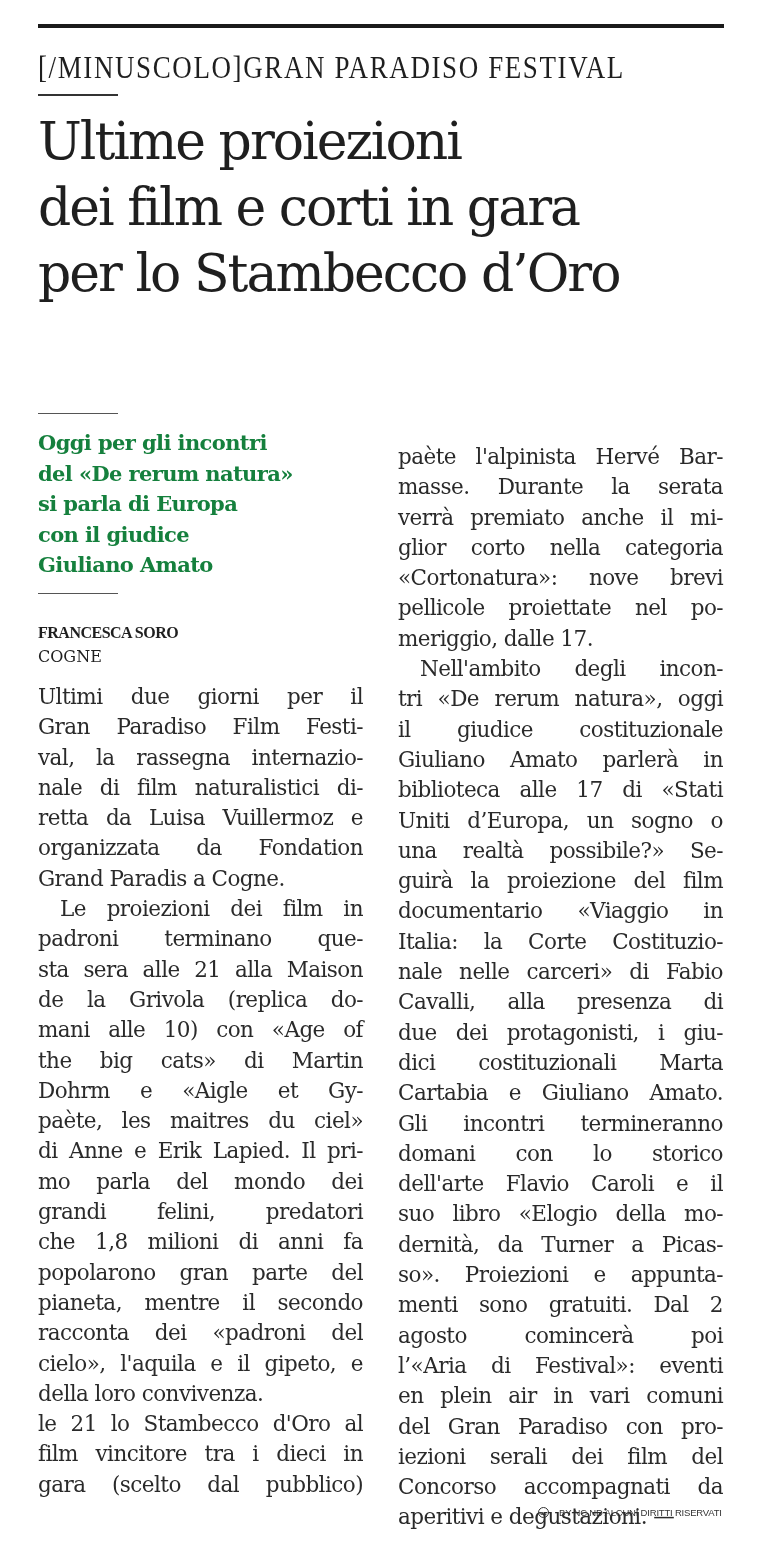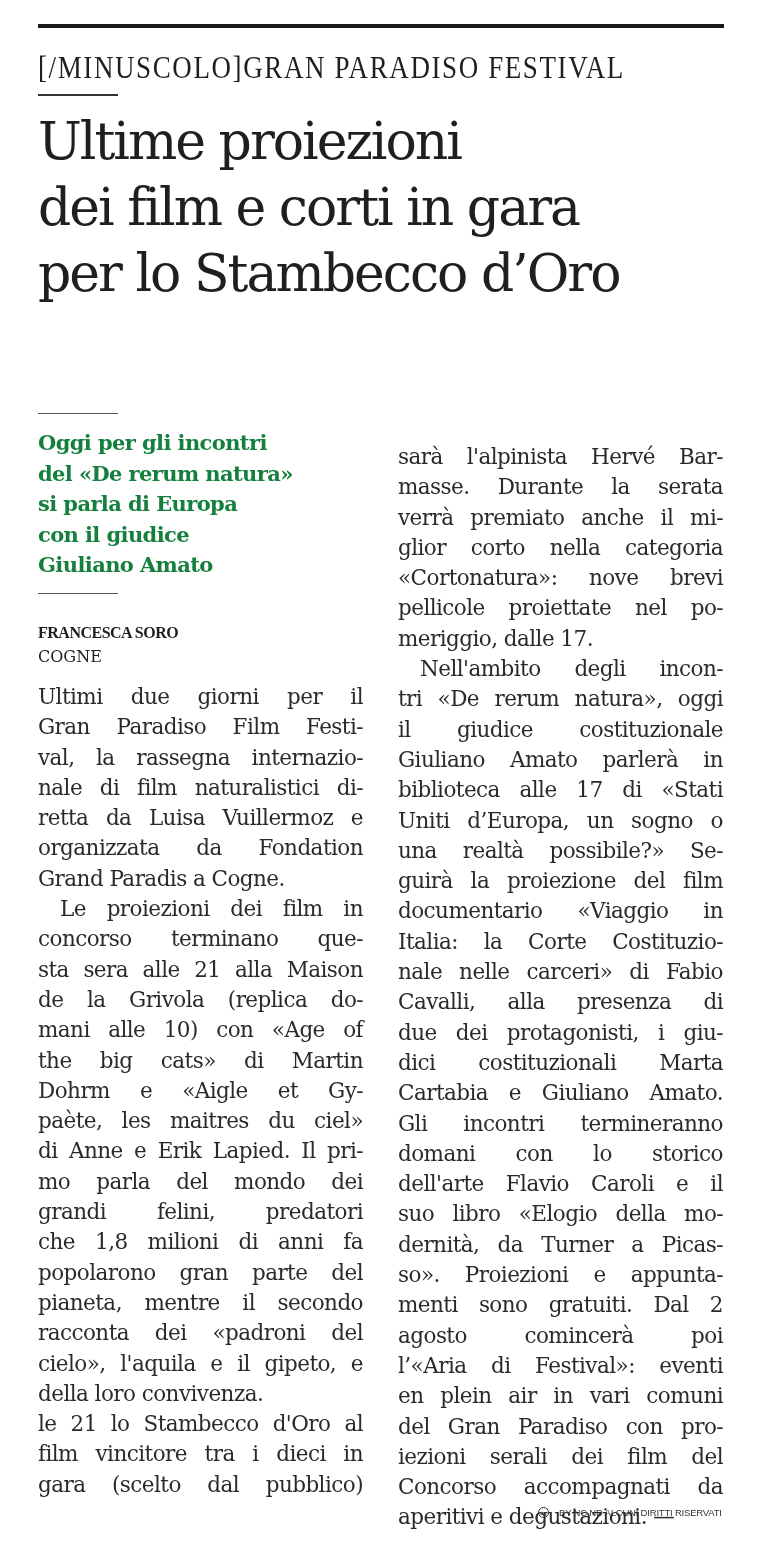--- a/index.html
+++ b/index.html
@@ -50,21 +50,21 @@
 
 <div class="body-text" style="left:38px; top:682px;">
   <span class="ln">Ultimi due giorni per il</span>
   <span class="ln">Gran Paradiso Film Festi-</span>
   <span class="ln">val, la rassegna internazio-</span>
   <span class="ln">nale di film naturalistici di-</span>
   <span class="ln">retta da Luisa Vuillermoz e</span>
   <span class="ln">organizzata da Fondation</span>
   <span class="ln last">Grand Paradis a Cogne.</span>
   <span class="ln indent">Le proiezioni dei film in</span>
-  <span class="ln">concorso terminano que-</span>
+  <span class="ln">padroni terminano que-</span>
   <span class="ln">sta sera alle 21 alla Maison</span>
   <span class="ln">de la Grivola (replica do-</span>
   <span class="ln">mani alle 10) con «Age of</span>
   <span class="ln">the big cats» di Martin</span>
   <span class="ln">Dohrm e «Aigle et Gy-</span>
   <span class="ln">paète, les maitres du ciel»</span>
   <span class="ln">di Anne e Erik Lapied. Il pri-</span>
   <span class="ln">mo parla del mondo dei</span>
   <span class="ln">grandi felini, predatori</span>
   <span class="ln">che 1,8 milioni di anni fa</span>
@@ -72,21 +72,21 @@
   <span class="ln">pianeta, mentre il secondo</span>
   <span class="ln">racconta dei «padroni del</span>
   <span class="ln">cielo», l'aquila e il gipeto, e</span>
   <span class="ln last">della loro convivenza.</span>
   <span class="ln">le 21 lo Stambecco d'Oro al</span>
   <span class="ln">film vincitore tra i dieci in</span>
   <span class="ln">gara (scelto dal pubblico)</span>
 </div>
 
 <div class="body-text" style="left:398px; top:442px;">
-  <span class="ln">sarà l'alpinista Hervé Bar-</span>
+  <span class="ln">paète l'alpinista Hervé Bar-</span>
   <span class="ln">masse. Durante la serata</span>
   <span class="ln">verrà premiato anche il mi-</span>
   <span class="ln">glior corto nella categoria</span>
   <span class="ln">«Cortonatura»: nove brevi</span>
   <span class="ln">pellicole proiettate nel po-</span>
   <span class="ln last">meriggio, dalle 17.</span>
   <span class="ln indent">Nell'ambito degli incon-</span>
   <span class="ln">tri «De rerum natura», oggi</span>
   <span class="ln">il giudice costituzionale</span>
   <span class="ln">Giuliano Amato parlerà in</span>

